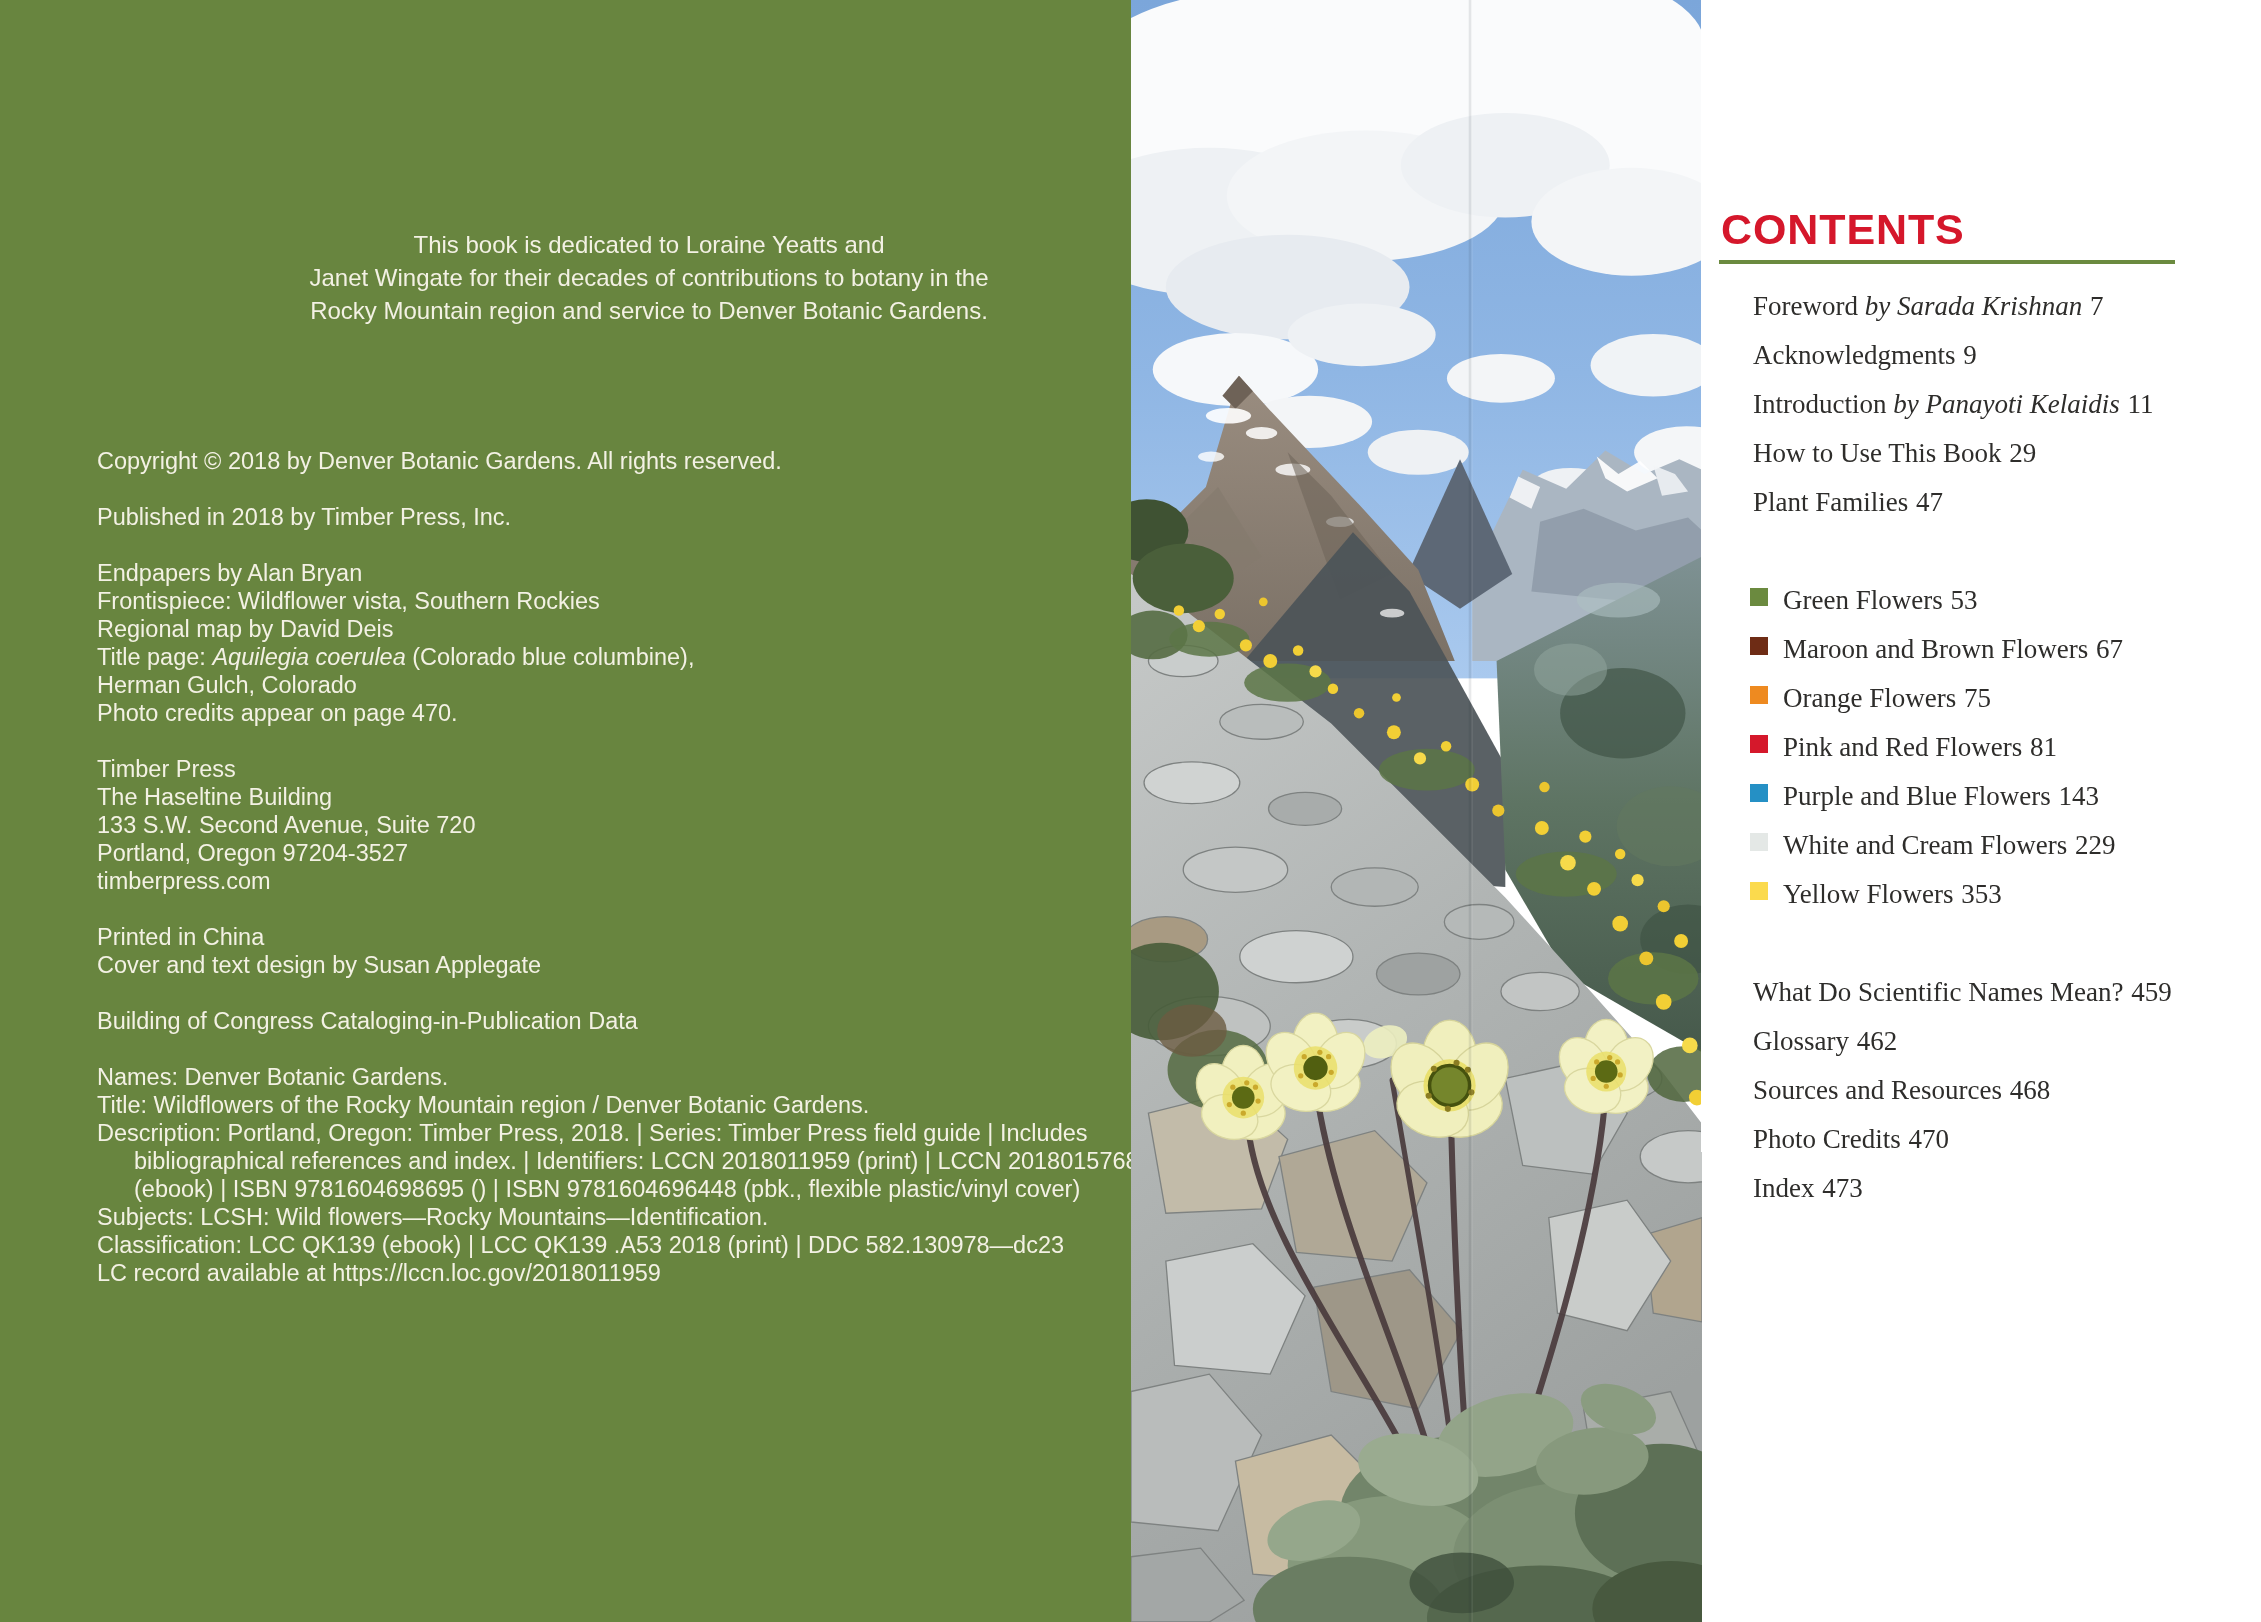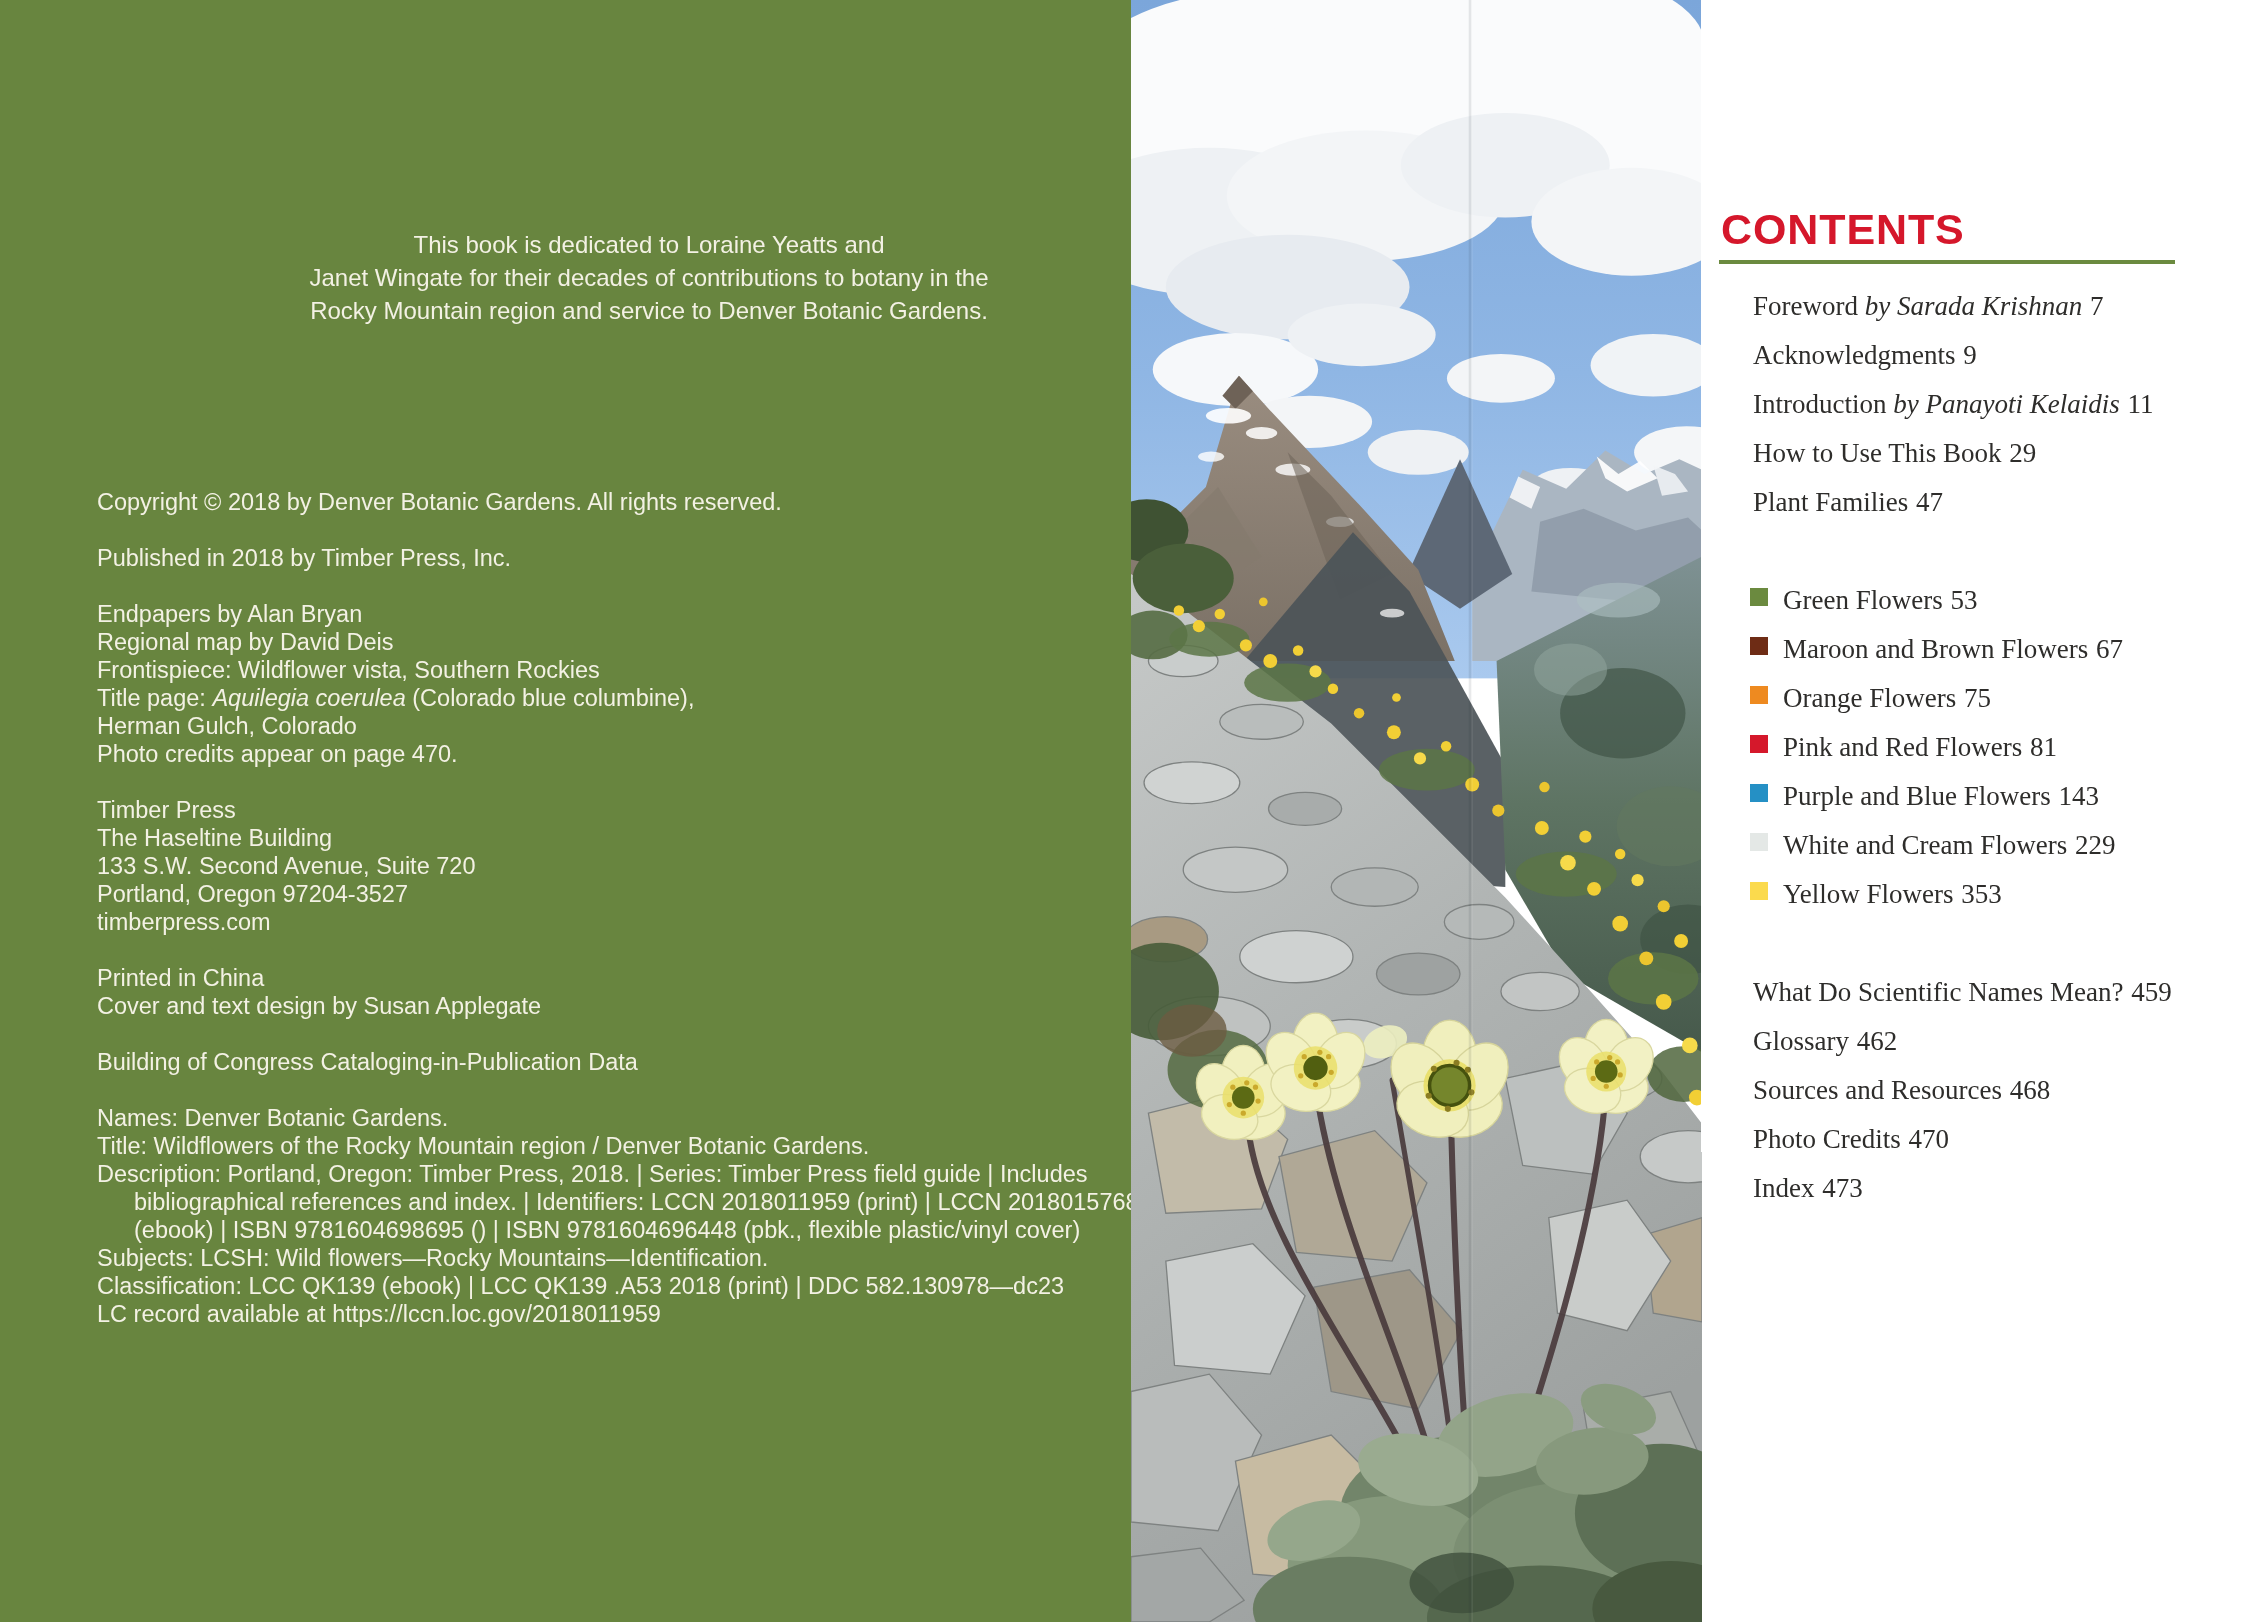--- a/index.html
+++ b/index.html
@@ -3,21 +3,21 @@
 <meta charset="utf-8">
 <style>
   html,body{margin:0;padding:0;background:#ffffff;}
   .spread{position:relative;width:2261px;height:1622px;overflow:hidden;background:#ffffff;
           font-family:"Liberation Sans",sans-serif;}
   
   .page-left{position:absolute;left:0;top:0;width:1131px;height:1622px;background:#68853f;}
   .dedication{position:absolute;left:0;top:228px;width:1298px;text-align:center;
               color:#f3f1e4;font-size:24px;line-height:33px;font-weight:400;}
   .colophon{position:absolute;left:97px;top:447px;width:991px;color:#f3f1e4;
-            font-size:23.5px;line-height:28px;margin-top:41px;}
+            font-size:23.5px;line-height:28px;}
   .colophon .para{margin:0 0 28px 0;}
   .colophon .line{white-space:nowrap;}
   .colophon .line.indent{padding-left:37px;}
   .colophon .it{font-style:italic;}
   
   .photo{position:absolute;left:1131px;top:0;width:571px;height:1622px;}
   .photo svg{display:block;width:571px;height:1622px;}
   
   .page-right{position:absolute;left:1701px;top:0;width:560px;height:1152px;background:#ffffff;}
   .toc-title{position:absolute;left:20px;top:205px;font-size:43px;font-weight:700;
@@ -46,22 +46,22 @@
       </div>
     <div class="colophon" id="colophon">
         <div class="para">
           <div class="line"><span>Copyright © 2018 by Denver Botanic Gardens. All rights reserved.</span></div>
         </div>
         <div class="para">
           <div class="line"><span>Published in 2018 by Timber Press, Inc.</span></div>
         </div>
         <div class="para">
           <div class="line"><span>Endpapers by Alan Bryan</span></div>
+          <div class="line"><span>Frontispiece: Wildflower vista, Southern Rockies</span></div>
           <div class="line"><span>Regional map by David Deis</span></div>
-          <div class="line"><span>Frontispiece: Wildflower vista, Southern Rockies</span></div>
           <div class="line"><span>Title page: </span><span class="it">Aquilegia coerulea</span><span> (Colorado blue columbine),</span></div>
           <div class="line"><span>Herman Gulch, Colorado</span></div>
           <div class="line"><span>Photo credits appear on page 470.</span></div>
         </div>
         <div class="para">
           <div class="line"><span>Timber Press</span></div>
           <div class="line"><span>The Haseltine Building</span></div>
           <div class="line"><span>133 S.W. Second Avenue, Suite 720</span></div>
           <div class="line"><span>Portland, Oregon 97204-3527</span></div>
           <div class="line"><span>timberpress.com</span></div>

